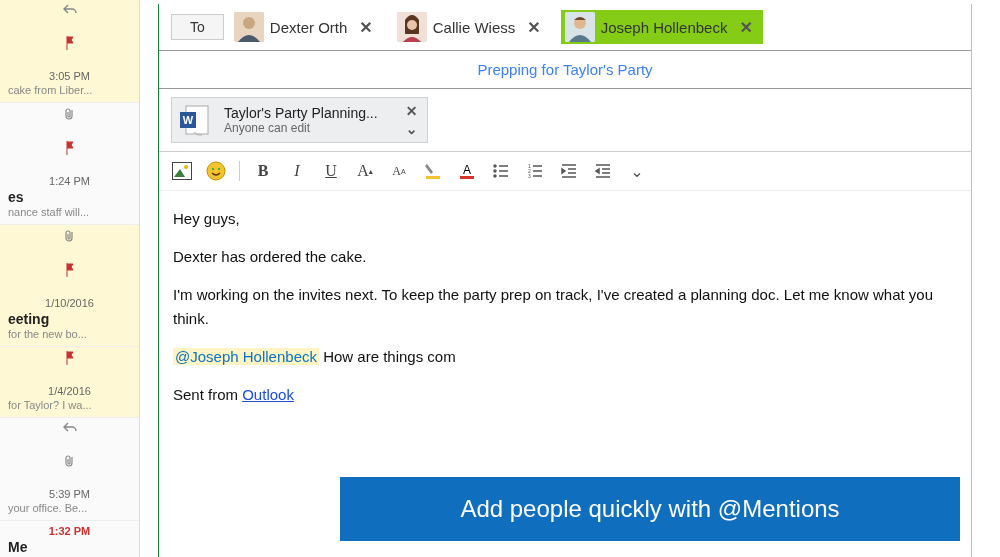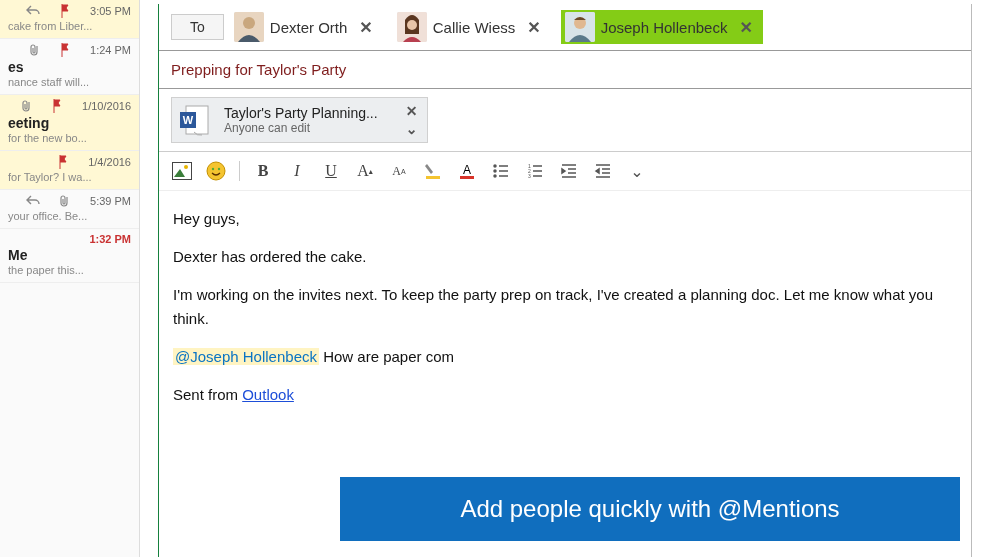--- a/index.html
+++ b/index.html
@@ -2,21 +2,21 @@
 <html><head>
   <meta charset="utf-8">
   <style>
     * { margin: 0; padding: 0; box-sizing: border-box; font-family: 'Segoe UI', Tahoma, sans-serif; }
     body { width: 1000px; height: 557px; background: #fff; display: flex; overflow: hidden; }
     
     
     .msglist { width: 140px; background: #fafafa; border-right: 1px solid #ddd; display: flex; flex-direction: column; font-size: 12px; color: #666; }
     .msg-item { padding: 4px 8px 6px; border-bottom: 1px solid #eee; position: relative; }
     .msg-item.highlighted { background: #fff8d4; }
-    .msg-meta-row { display: flex; justify-content: flex-end; align-items: center; gap: 20px; margin-bottom: 2px; }
+    .msg-meta-row { display: flex; justify-content: flex-end; align-items: center; gap: 20px; margin-bottom: 2px; flex-direction: column; }
     .msg-time { font-size: 11px; color: #666; }
     .msg-time.red { color: #c93232; font-weight: 600; }
     .msg-title { font-size: 14px; color: #222; margin-bottom: 1px; font-weight: bold; }
     .msg-preview { font-size: 11px; color: #888; white-space: nowrap; overflow: hidden; text-overflow: clip; }
     
     
     .compose { flex: 1; padding: 4px 28px 0 18px; position: relative; }
     .compose-inner { border-left: 1px solid #15803d; border-right: 1px solid #bbb; height: 100%; padding: 0; }
     
     
@@ -24,21 +24,21 @@
     .to-button { border: 1px solid #ccc; background: #f5f5f5; padding: 4px 18px; font-size: 14px; color: #333; margin-left: 12px; cursor: pointer; }
     .recipient-chip { display: flex; align-items: center; gap: 6px; padding: 2px 4px; background: #fff; }
     .recipient-chip.highlighted { background: #84cc16; }
     .recipient-chip .avatar { width: 30px; height: 30px; border-radius: 2px; background: #ddd; display: flex; align-items: center; justify-content: center; font-size: 10px; color: #555; overflow: hidden; }
     .recipient-chip .avatar svg { width: 30px; height: 30px; }
     .recipient-chip .name { font-size: 15px; color: #333; }
     .recipient-chip .remove { font-size: 16px; color: #555; font-weight: bold; cursor: pointer; padding: 0 6px; }
     
     
     .subject-row { border-bottom: 1px solid #999; padding: 10px 12px; }
-    .subject { font-size: 15px; color: #7f1d1d; }
+    .subject { font-size: 15px; color: #3b82f6; text-align: center; }
     
     
     .attachment-row { border-bottom: 1px solid #ccc; padding: 8px 12px; }
     .attachment-card { display: inline-flex; align-items: center; background: #eceef0; border: 1px solid #d0d0d0; padding: 4px 10px 4px 6px; gap: 10px; position: relative; }
     .att-icon { width: 36px; height: 36px; display: flex; align-items: center; justify-content: center; }
     .att-text { display: flex; flex-direction: column; }
     .att-name { font-size: 14px; color: #222; }
     .att-sub { font-size: 12px; color: #666; }
     .att-actions { display: flex; flex-direction: column; gap: 2px; margin-left: 18px; color: #555; }
     .att-close, .att-expand { font-size: 14px; cursor: pointer; font-weight: bold; }
@@ -295,21 +295,21 @@
           </svg>
       </div>
       <div class="tb-btn" style="color:#555;">⌄</div>
     </div>
 
     <div class="body-area">
       <p>Hey guys,</p>
       <p>Dexter has ordered the cake.</p>
       <p>I'm working on the invites next. To keep the party prep on track, I've created a planning doc. Let me know what you think.</p>
       <p>
-        <span class="mention">@Joseph Hollenbeck</span><span> How are paper com</span>
+        <span class="mention">@Joseph Hollenbeck</span><span> How are things com</span>
       </p>
       <p>
         <span>Sent from </span><span class="link">Outlook</span>
       </p>
     </div>
 
   </div>
 
   <div class="banner">Add people quickly with @Mentions</div>
 </div>

